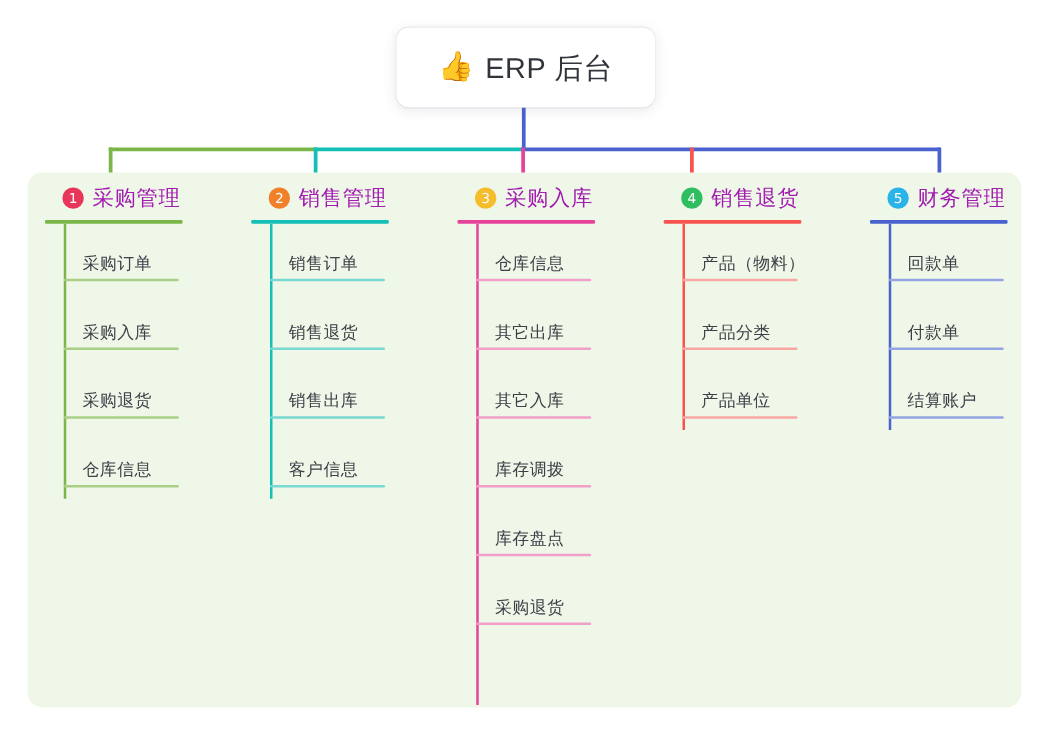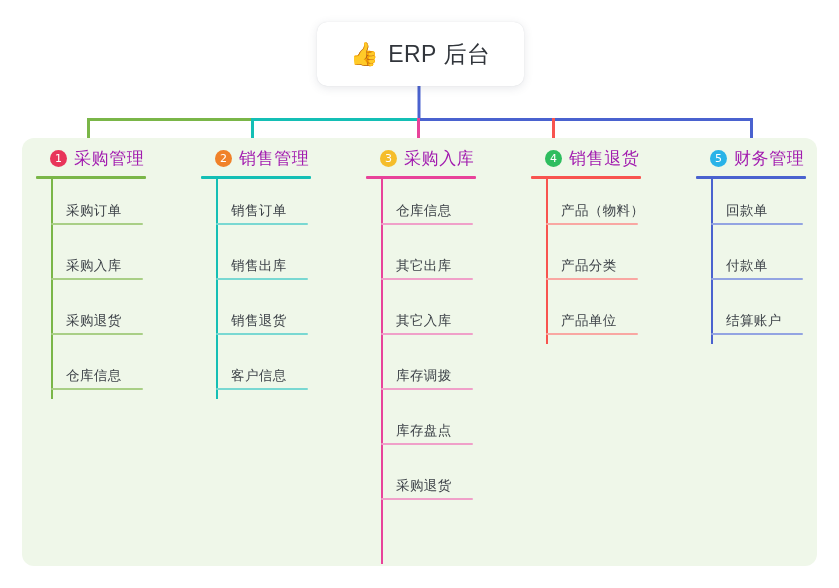--- a/index.html
+++ b/index.html
@@ -201,28 +201,28 @@
           <span class="col-title">销售管理</span>
         </div>
         <div class="col-rule" style="background: rgb(20, 191, 181);"></div>
         <div class="items">
           <div class="spine" style="background: rgb(20, 191, 181); height: 220px;"></div>
           <div class="item">
             <span class="item-label">销售订单</span>
             <div class="item-rule" style="background: rgb(121, 216, 210);"></div>
           </div>
           <div class="item">
+            <span class="item-label">销售退货</span>
+            <div class="item-rule" style="background: rgb(121, 216, 210);"></div>
+          </div>
+          <div class="item">
             <span class="item-label">销售出库</span>
             <div class="item-rule" style="background: rgb(121, 216, 210);"></div>
           </div>
           <div class="item">
-            <span class="item-label">销售退货</span>
-            <div class="item-rule" style="background: rgb(121, 216, 210);"></div>
-          </div>
-          <div class="item">
             <span class="item-label">客户信息</span>
             <div class="item-rule" style="background: rgb(121, 216, 210);"></div>
           </div>
         </div>
       </div>
       <div class="column" style="left: 366px;">
         <div class="col-header">
           <span class="badge" style="background: rgb(245, 189, 43);">3</span>
           <span class="col-title">采购入库</span>
         </div>

